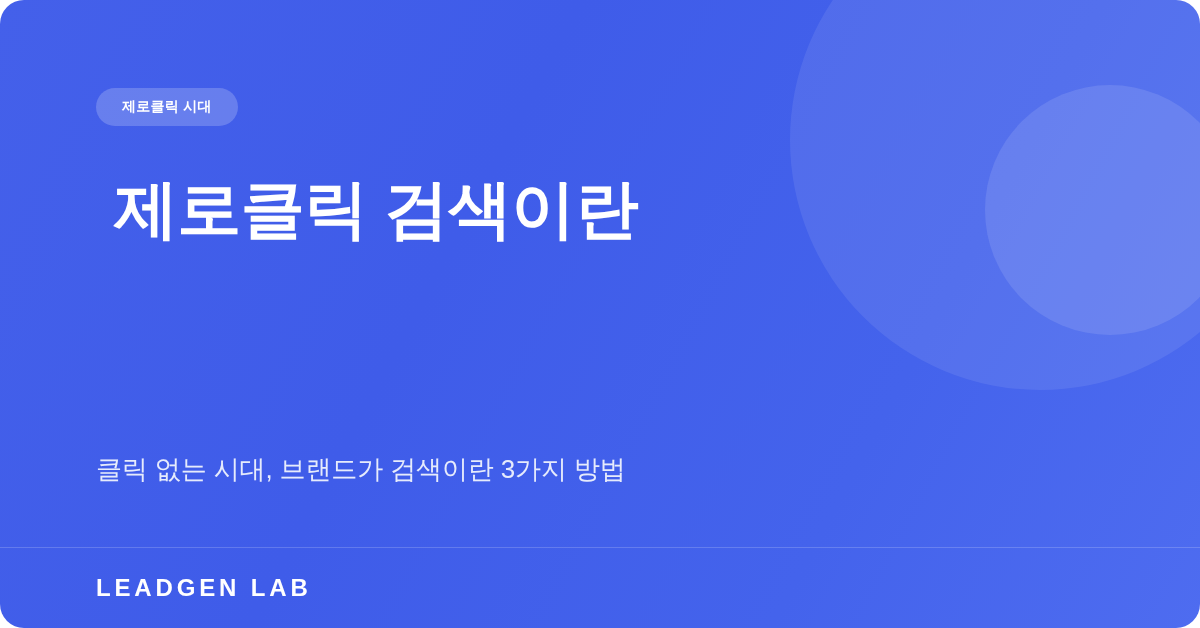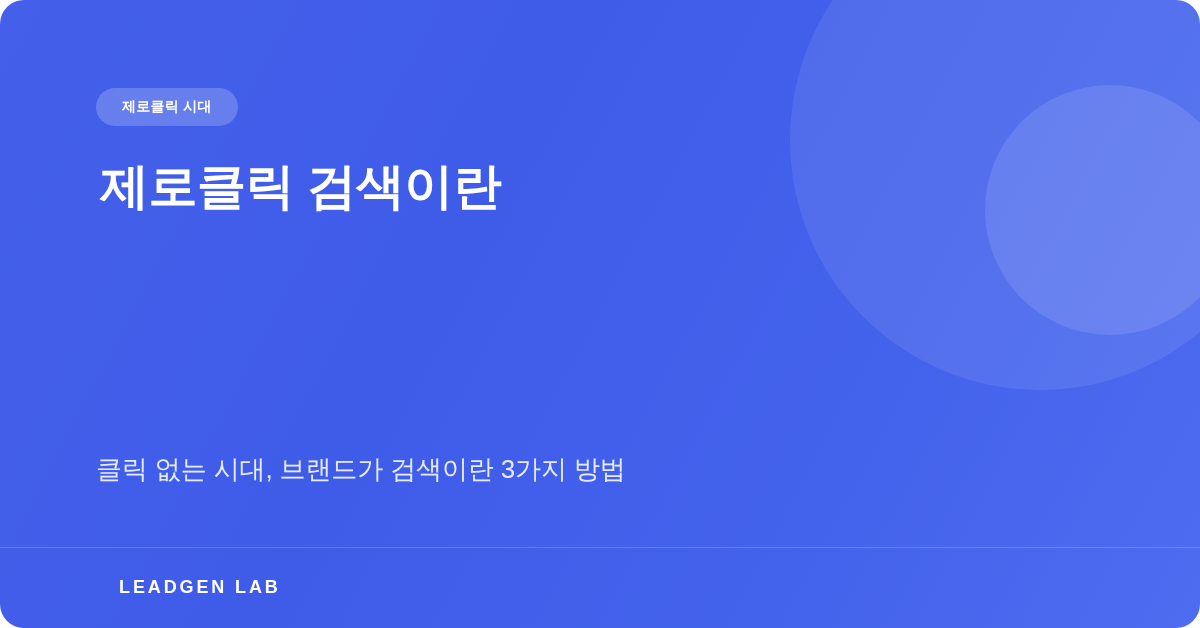--- a/index.html
+++ b/index.html
@@ -68,24 +68,24 @@
     border-radius: 999px;
     background: rgba(255, 255, 255, 0.20);
     color: #ffffff;
     font-size: 14px;
     font-weight: 700;
     letter-spacing: 0.02em;
     white-space: nowrap;
   }
 
   .title {
-    margin: 4px;
+    margin: 18px;
     padding-top: 28px;
     color: #ffffff;
-    font-size: 49px;
+    font-size: 64px;
     line-height: 1.16;
     font-weight: 800;
     letter-spacing: -0.01em;
     max-width: 820px;
   }
 
   .spacer { flex: 1 1 auto; }
 
   .subtitle {
     margin: 0;
@@ -113,25 +113,24 @@
     position: absolute;
     left: 96px;
     top: 547px;
     height: 81px;
     display: flex;
     align-items: center;
     z-index: 3;
   }
   .brand {
     color: #ffffff;
-    font-size: 18px;
+    font-size: 24px;
     font-weight: 700;
     letter-spacing: 0.16em;
     white-space: nowrap;
-    margin-left: 23px;
   }
 </style>
 </head>
 <body>
 
 <div class="card">
 
   <div class="blob blob-large"></div>
   <div class="blob blob-small"></div>
 

